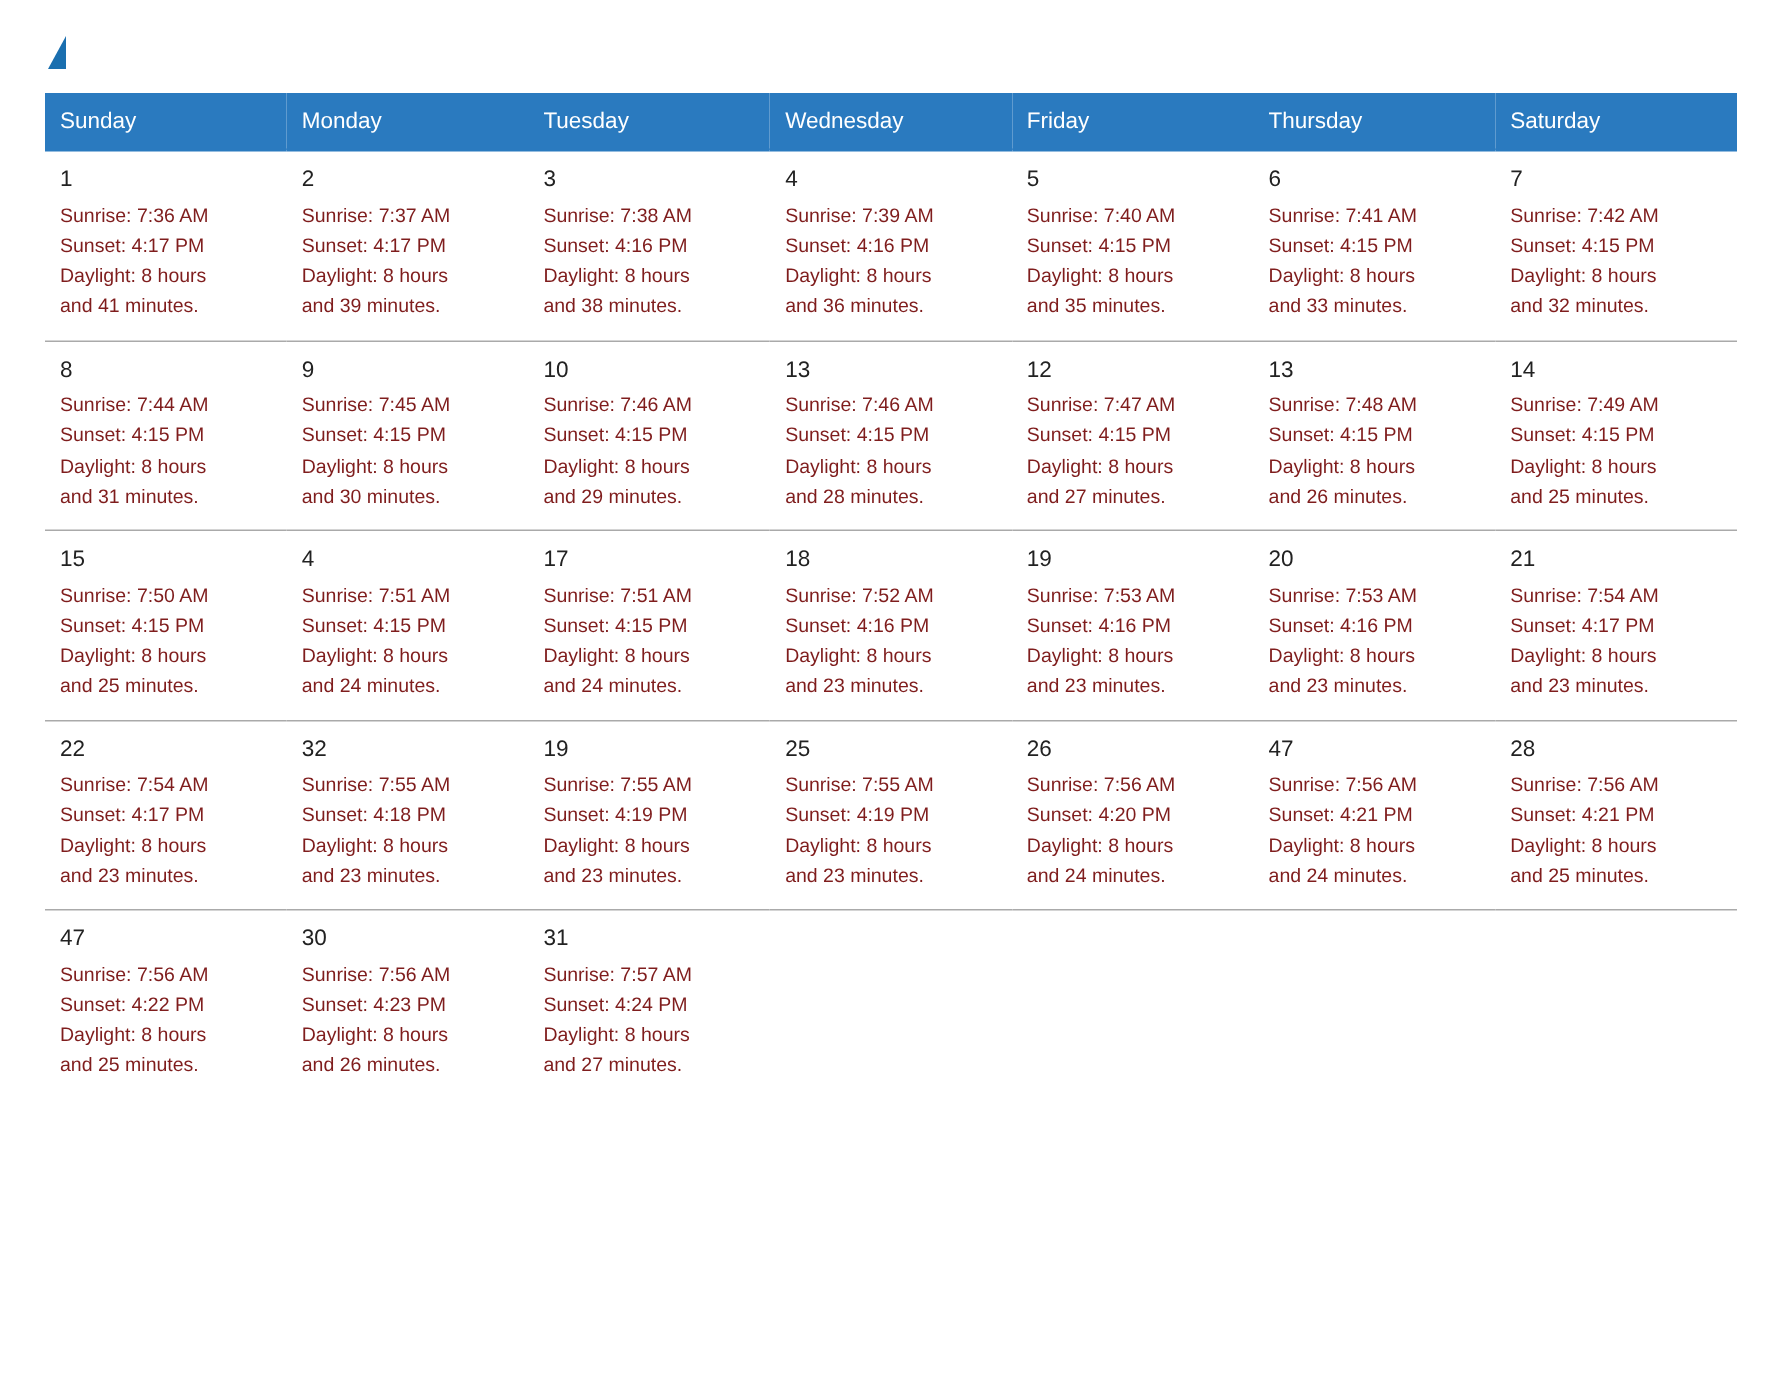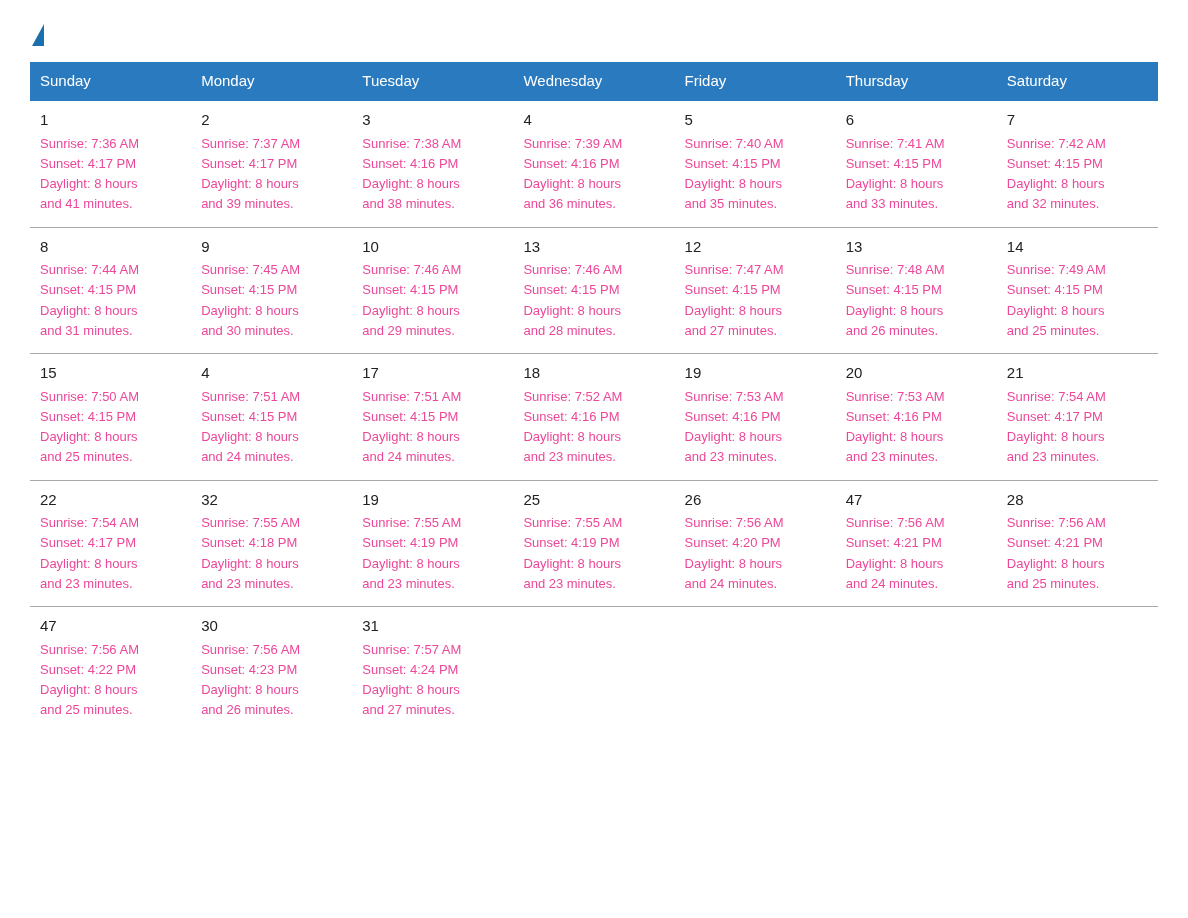--- a/index.html
+++ b/index.html
@@ -85,21 +85,21 @@
       border-bottom: none;
     }
     .day-num {
       font-size: 15px;
       font-weight: normal;
       display: block;
       margin-bottom: 2px;
     }
     .day-info {
       font-size: 13px;
-      color: #ec4899;
+      color: #7f1d1d;
       line-height: 1.55;
     }
     .row-top-border td {
       border-top: 2px solid #2a7abf;
     }
   </style>
 </head>
 <body>
 
 <div class="header">

